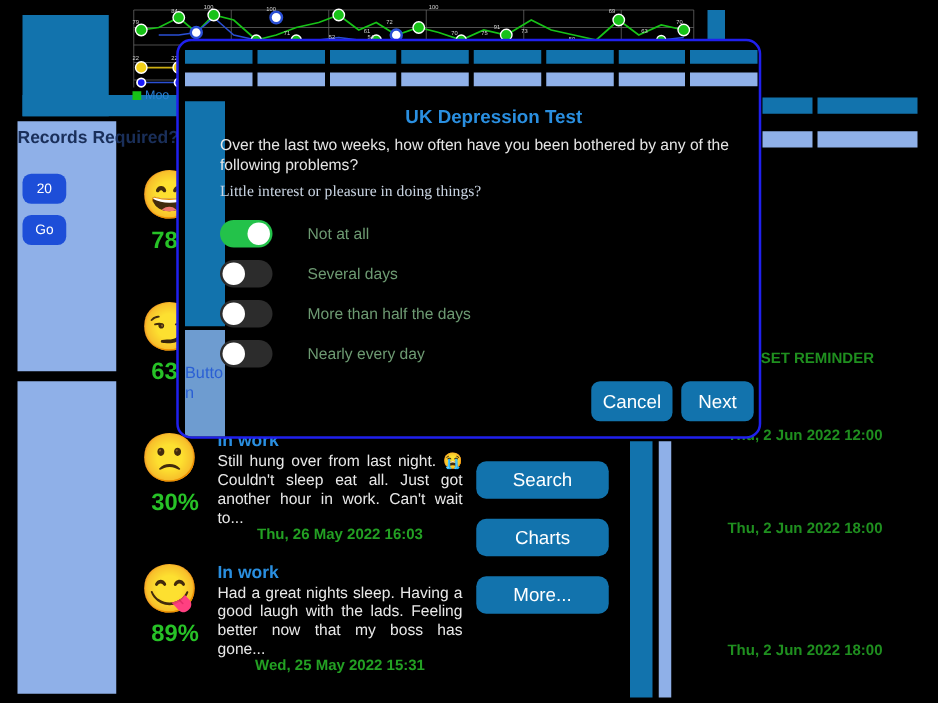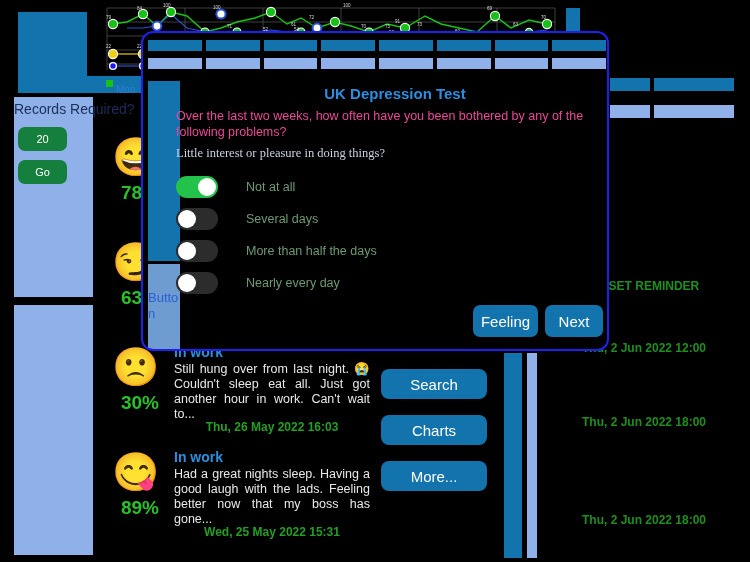--- a/index.html
+++ b/index.html
@@ -13,29 +13,29 @@
 
   
   .bg-rect { position: absolute; background: #1273ad; }
   .bg-rect-light { position: absolute; background: #8fb0e8; }
 
   
   .chart-wrap { position: absolute; left: 95px; top: 2px; width: 470px; height: 78px; }
   .chart-wrap svg { display: block; }
   .legend { position: absolute; left: 106px; top: 71px; display: flex; align-items: center; gap: 3px; }
   .legend-swatch { width: 7px; height: 7px; background: #17c217; display: inline-block; }
-  .legend-label { color: #2a7fd4; font-size: 10px; margin-top: 13px; }
+  .legend-label { color: #2a7fd4; font-size: 10px; }
 
   
   .left-panel { position: absolute; left: 14px; top: 97px; width: 79px; height: 200px; background: #8fb0e8; }
   .left-panel-title { position: absolute; left: 14px; top: 101px; width: 250px; color: #1a2f5a;
-       font-size: 14px; font-weight: normal; white-space: nowrap; }
-  .lp-btn { position: absolute; left: 18px; width: 49px; height: 24px; border-radius: 7px;
-       background: #15803d; color: #ffffff; font-size: 11px; display: flex; align-items: center;
-       justify-content: center; border: none; }
+       font-size: 14px; font-weight: bold; white-space: nowrap; }
+  .lp-btn { position: absolute; left: 18px; width: 35px; height: 24px; border-radius: 7px;
+       background: #1d4ed8; color: #ffffff; font-size: 11px; display: flex; align-items: center;
+       justify-content: center; border: none; margin-top: 12px; }
   .left-panel-2 { position: absolute; left: 14px; top: 305px; width: 79px; height: 250px; background: #8fb0e8; }
 
   
   .rec-list { position: absolute; left: 96px; top: 130px; width: 285px; height: 425px; }
   .rec-item { position: relative; height: 105px; }
   .rec-emoji { position: absolute; left: 16px; top: 8px; font-size: 38px; line-height: 1; }
   .rec-pct { position: absolute; left: 12px; top: 52px; width: 64px; text-align: center;
       color: #27c227; font-size: 19px; font-weight: bold; }
   .rec-title { position: absolute; left: 78px; top: 4px; color: #2a8fe0; font-size: 14px; font-weight: bold; }
   .rec-body { position: absolute; left: 78px; top: 22px; width: 196px; color: #e8e8e8;
@@ -66,21 +66,21 @@
   .bar-row { display: flex; gap: 4px; margin-bottom: 7px; }
   .bar-seg { height: 11px; flex: 1 1 0; }
   .bar-seg.dark { background: #1273ad; }
   .bar-seg.light { background: #8fb0e8; }
   .modal-sidebtn-top { position: absolute; left: 5px; top: 48px; width: 32px; height: 180px; background: #1273ad; }
   .modal-sidebtn-bot { position: absolute; left: 5px; top: 231px; width: 32px; height: 115px; background: #6e9cd0; }
   .modal-sidebtn-bot span { display: block; width: 32px; text-align: left; color: #2a5fd4;
       font-size: 13px; line-height: 16px; padding-top: 26px; word-break: break-all; }
   .modal-title { position: absolute; left: 42px; top: 52px; width: 420px; text-align: center;
       color: #2a8fe0; font-size: 15px; font-weight: bold; }
-  .modal-intro { position: absolute; left: 33px; top: 76px; width: 424px; color: #ec4899;
+  .modal-intro { position: absolute; left: 33px; top: 76px; width: 424px; color: #e5e5e5;
       font-size: 12.5px; line-height: 15.5px; }
   .modal-question { position: absolute; left: 33px; top: 113px; width: 424px; color: #c9d4e2;
       font-size: 12.5px; line-height: 15.5px; font-family: Liberation Serif, serif; }
   .opt-list { position: absolute; left: 33px; top: 138px; width: 424px; }
   .opt-row { position: relative; height: 32px; display: flex; align-items: center; }
   .toggle { width: 42px; height: 22px; border-radius: 11px; position: relative; flex: none; }
   .toggle.on { background: #23c24a; }
   .toggle.off { background: #2c2c2c; }
   .knob { position: absolute; top: 2px; width: 18px; height: 18px; border-radius: 50%; background: #ffffff; }
   .toggle.on .knob { left: 22px; }
@@ -315,18 +315,18 @@
       </div>
       <div class="opt-row">
         <div class="toggle off">
             <div class="knob"></div>
           </div>
         <div class="opt-label">Nearly every day</div>
       </div>
     </div>
 
     <div class="modal-footer">
-      <button class="dlg-btn" id="btn-cancel">Feeling</button>
+      <button class="dlg-btn" id="btn-cancel">Cancel</button>
       <button class="dlg-btn" id="btn-next">Next</button>
     </div>
   </div>
 
 </div>
 
 </body></html>

